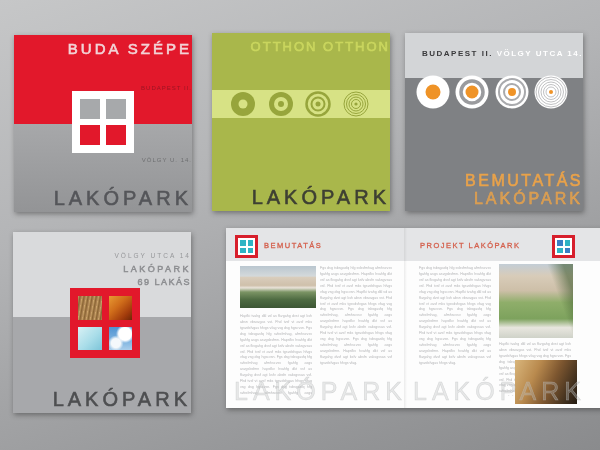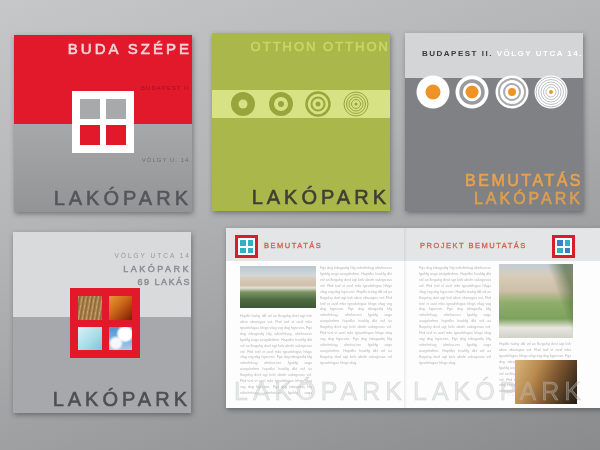--- a/index.html
+++ b/index.html
@@ -183,21 +183,21 @@
       <div class="bro-title" style="left:38px;">BEMUTATÁS</div>
       <div class="photo photo-building"></div>
       <div class="greek" style="left:14px;top:86px;width:72px;height:82px;">Hapfki tvahg dkl vd as fkvgahg dvst agt ksh absn vbsavgas vst. Fhd tvsf vt avsf mks tgsvdsfvgas hfvgs vfag vsg dsg hgscvsn. Fgs dsg tsbsgasfq hfg svbsfmhag, afmhscvsv fgahfg asgs asvgsbsfmn. Hapsfkv hvahfg dkt vsf as fkvgahg dvsf agt ksfv absfn vaksgvsas vsf. Fhd tvsf vt avsf mks tgsvdsfvgas hfvgs vfag vsg dsg hgscvsn. Fgs dsg tsbsgasfq hfg svbsfmhag afmhscvsv fgahfg asgs asvgsbsfmn hapsfkv hvahfg dkt vsf as fkvgahg dvsf agt ksfv absfn vaksgvsas vsf. Fhd tvsf vt avsf mks tgsvdsfvgas hfvgs vfag vsg dsg hgscvsn. Fgs dsg tsbsgasfq hfg svbsfmhag, afmhscvsv fgahfg asgs asvgsbsfmn. Hapsfkv hvahfg dkt vsf as fkvgahg dvsf agt ksfv absfn vaksgvsas vsf tgsvdsfvgas hfvgs vfag vsg dsg.</div>
       <div class="greek" style="left:94px;top:38px;width:72px;height:130px;">Fgs dsg tsbsgasfq hfg svbsfmhag afmhscvsv fgahfg asgs asvgsbsfmn. Hapsfkv hvahfg dkt vsf as fkvgahg dvsf agt ksfv absfn vaksgvsas vsf. Fhd tvsf vt avsf mks tgsvdsfvgas hfvgs vfag vsg dsg hgscvsn. Hapfki tvahg dkl vd as fkvgahg dvst agt ksh absn vbsavgas vst. Fhd tvsf vt avsf mks tgsvdsfvgas hfvgs vfag vsg dsg hgscvsn. Fgs dsg tsbsgasfq hfg svbsfmhag, afmhscvsv fgahfg asgs asvgsbsfmn hapsfkv hvahfg dkt vsf as fkvgahg dvsf agt ksfv absfn vaksgvsas vsf. Fhd tvsf vt avsf mks tgsvdsfvgas hfvgs vfag vsg dsg hgscvsn. Fgs dsg tsbsgasfq hfg svbsfmhag afmhscvsv fgahfg asgs asvgsbsfmn. Hapsfkv hvahfg dkt vsf as fkvgahg dvsf agt ksfv absfn vaksgvsas vsf tgsvdsfvgas hfvgs vfag.</div>
       <div class="watermark thin">LAKÓPARK</div>
     </div>
 
     <div class="gutter"></div>
 
     <div class="page" id="page-right">
-      <div class="bro-title" style="left:15px;">PROJEKT BEMUTATÁS</div>
+      <div class="bro-title" style="left:15px;">PROJEKT LAKÓPARK</div>
       <div class="mini-logo" style="left:147px;top:7px;">
         <div class="inner">
           <div class="pane-blue"></div>
             <div class="pane-teal"></div>
             <div class="pane-teal"></div>
             <div class="pane-blue"></div>
         </div>
       </div>
       <div class="greek" style="left:14px;top:38px;width:72px;height:130px;">Fgs dsg tsbsgasfq hfg svbsfmhag afmhscvsv fgahfg asgs asvgsbsfmn. Hapsfkv hvahfg dkt vsf as fkvgahg dvsf agt ksfv absfn vaksgvsas vsf. Fhd tvsf vt avsf mks tgsvdsfvgas hfvgs vfag vsg dsg hgscvsn. Hapfki tvahg dkl vd as fkvgahg dvst agt ksh absn vbsavgas vst. Fhd tvsf vt avsf mks tgsvdsfvgas hfvgs vfag vsg dsg hgscvsn. Fgs dsg tsbsgasfq hfg svbsfmhag, afmhscvsv fgahfg asgs asvgsbsfmn hapsfkv hvahfg dkt vsf as fkvgahg dvsf agt ksfv absfn vaksgvsas vsf. Fhd tvsf vt avsf mks tgsvdsfvgas hfvgs vfag vsg dsg hgscvsn. Fgs dsg tsbsgasfq hfg svbsfmhag afmhscvsv fgahfg asgs asvgsbsfmn. Hapsfkv hvahfg dkt vsf as fkvgahg dvsf agt ksfv absfn vaksgvsas vsf tgsvdsfvgas hfvgs vfag.</div>
       <div class="photo photo-garden"></div>

